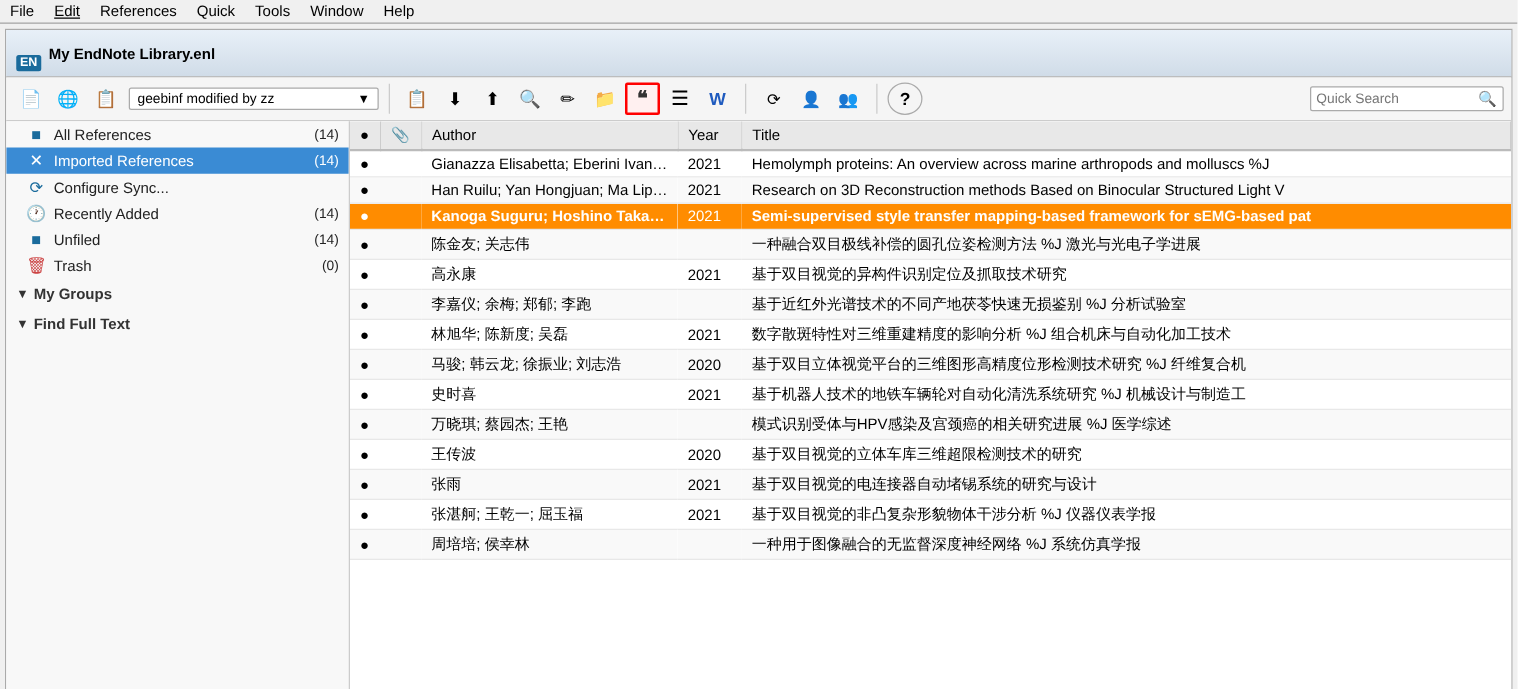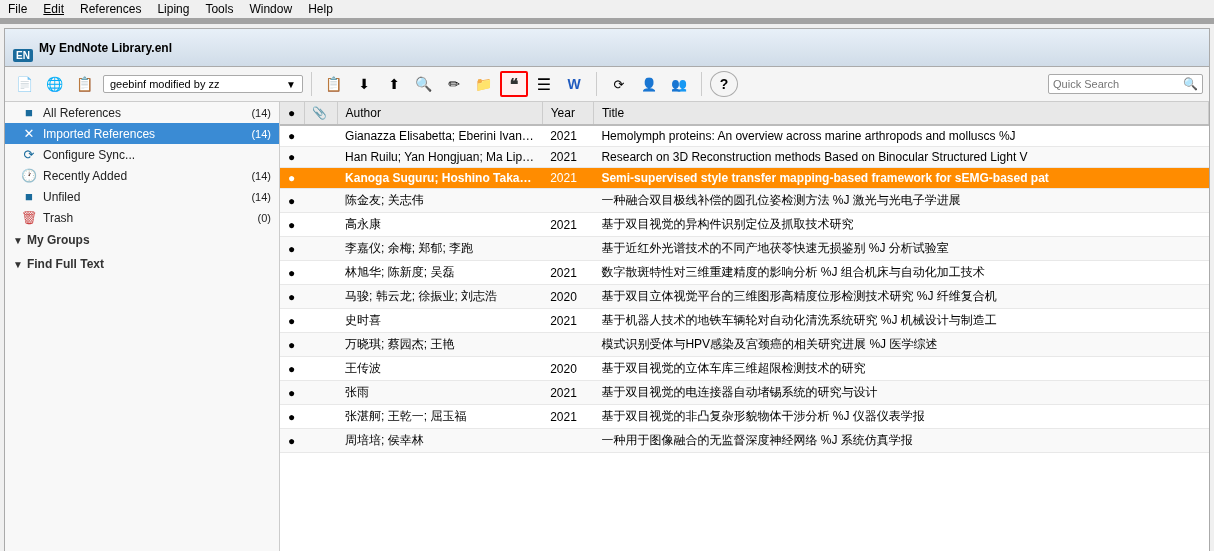--- a/index.html
+++ b/index.html
@@ -5,21 +5,21 @@
     * { margin: 0; padding: 0; box-sizing: border-box; }
     body { font-family: 'Segoe UI', Tahoma, Arial, sans-serif; font-size: 12px; background: #f0f0f0; overflow: hidden; }
 
     
     .menu-bar {
       background: #f0f0f0;
       padding: 2px 8px;
       display: flex;
       gap: 16px;
       font-size: 12px;
-      border-bottom: 6px solid #a3a3a3;
+      border-bottom: 1px solid #a3a3a3;
     }
     .menu-bar span { cursor: pointer; }
     .menu-bar span.underline { text-decoration: underline; }
 
     
     .window {
       border: 1px solid #aaa;
       margin: 4px;
       background: white;
     }
@@ -216,21 +216,21 @@
     .col-year { width: 50px; }
     .col-title { width: 600px; margin-top: 41px; }
   </style>
 </head>
 <body>
 
 <div class="menu-bar">
   <span>File</span>
   <span class="underline">Edit</span>
   <span>References</span>
-  <span>Liping</span>
+  <span>Quick</span>
   <span>Tools</span>
   <span>Window</span>
   <span>Help</span>
 </div>
 
 <div class="window">
 
   <div class="title-bar">
     <span class="en-badge">EN</span>
     <span>My EndNote Library.enl</span>

